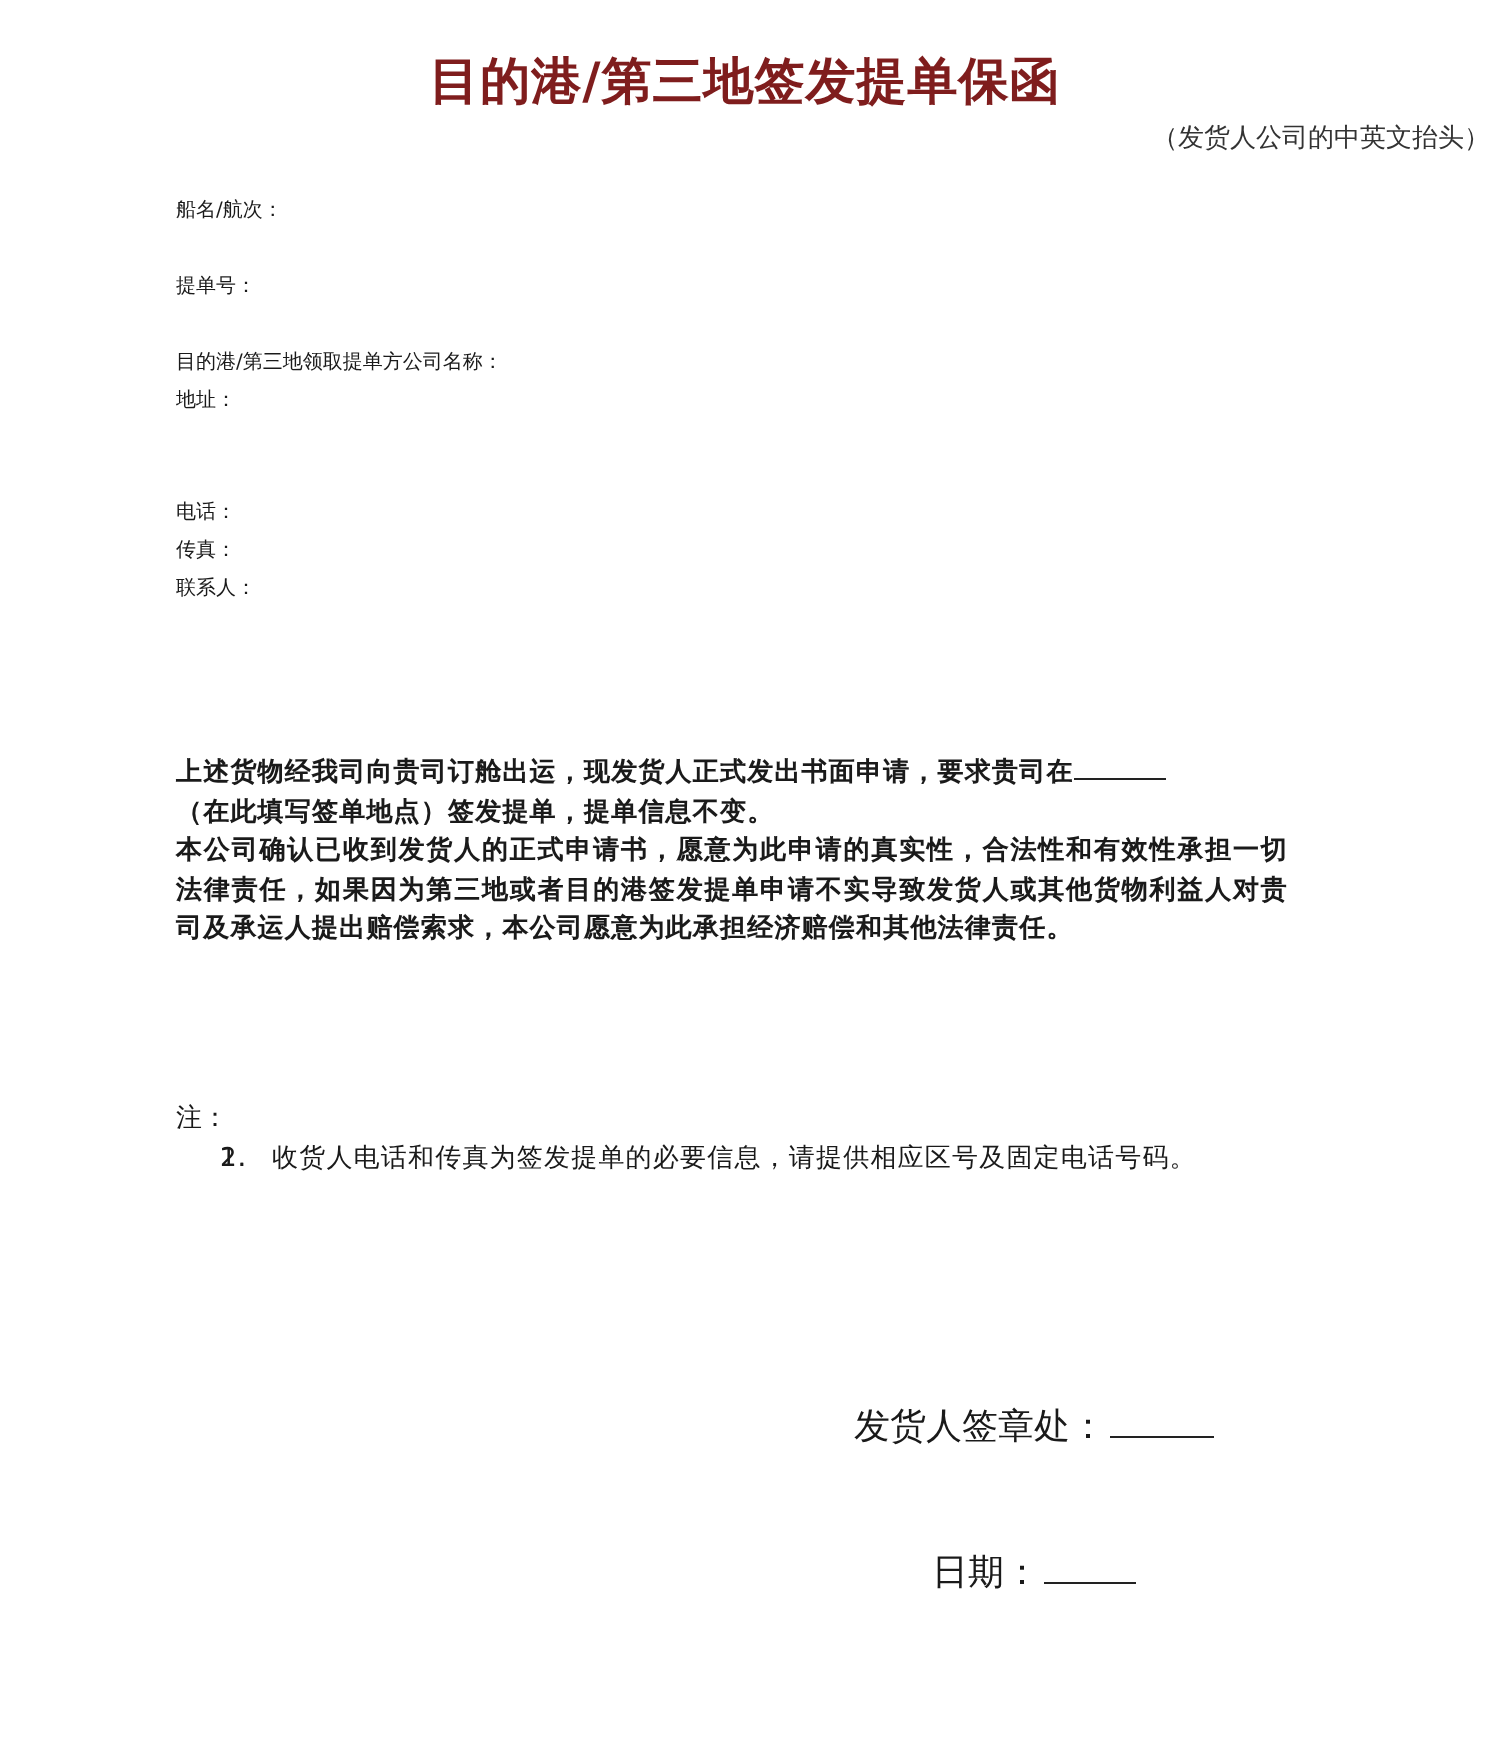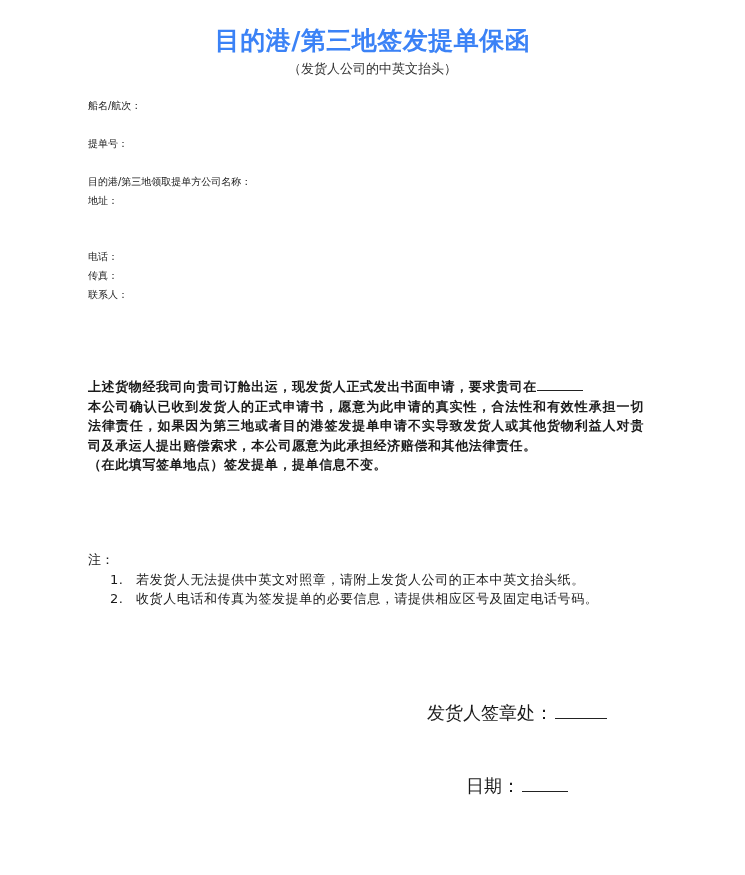--- a/index.html
+++ b/index.html
@@ -2,24 +2,24 @@
 <html><head>
   <meta charset="utf-8">
   <style>
     html, body { margin: 0; padding: 0; }
     body {
       width: 745px; height: 875px; background: #ffffff; position: relative; overflow: hidden;
       font-family: "DejaVu Sans", "Liberation Sans", sans-serif; color: #1a1a1a;
     }
     .title {
       position: absolute; left: 0; width: 745px; top: 24px; text-align: center;
-      font-size: 25px; font-weight: bold; color: #3b82f6; letter-spacing: 0.5px;
+      font-size: 25px; font-weight: bold; color: #7f1d1d; letter-spacing: 0.5px;
     }
     .subtitle {
-      position: absolute; left: 0; width: 745px; top: 60px; text-align: center;
+      position: absolute; left: 0; width: 745px; top: 60px; text-align: right;
       font-size: 13px; color: #333;
     }
     .line { position: absolute; left: 88px; font-size: 10px; line-height: 19px; white-space: nowrap; }
     .para {
       position: absolute; left: 88px; width: 556px; font-size: 13px; line-height: 19.5px;
       letter-spacing: 0.6px; text-align: justify;
     }
     .para p { margin: 0; }
     .blank { display: inline-block; border-bottom: 1px solid #222; height: 12px; vertical-align: baseline; }
     .notes { position: absolute; left: 88px; top: 550px; width: 560px; font-size: 13px; line-height: 19.5px; }
@@ -38,29 +38,28 @@
 <div class="line" style="top:172px;text-align:right;">目的港/第三地领取提单方公司名称：</div>
 <div class="line" style="top:191px;">地址：</div>
 <div class="line" style="top:247px;">电话：</div>
 <div class="line" style="top:266px;">传真：</div>
 <div class="line" style="top:285px;text-align:center;">联系人：</div>
 
 <div class="para" style="top:377px;font-weight:bold;">
   <p>
     <span>上述货物经我司向贵司订舱出运，现发货人正式发出书面申请，要求贵司在</span><span class="blank" style="width:46px;"></span>
   </p>
+  <p>（在此填写签单地点）签发提单，提单信息不变。</p>
   <p>本公司确认已收到发货人的正式申请书，愿意为此申请的真实性，合法性和有效性承担一切法律责任，如果因为第三地或者目的港签发提单申请不实导致发货人或其他货物利益人对贵司及承运人提出赔偿索求，本公司愿意为此承担经济赔偿和其他法律责任。</p>
-  <p>（在此填写签单地点）签发提单，提单信息不变。</p>
 </div>
 
 <div class="notes">
   <div>注：</div>
   <div class="note-item">
     <span class="note-num">1.</span>
-    <span>若发货人无法提供中英文对照章，请附上发货人公司的正本中英文抬头纸。</span>
   </div>
   <div class="note-item">
     <span class="note-num">2.</span>
     <span>收货人电话和传真为签发提单的必要信息，请提供相应区号及固定电话号码。</span>
   </div>
 </div>
 
 <div class="sign" style="left:427px; top:701px;">
   <span>发货人签章处：</span><span class="blank" style="width:52px; margin-left:2px;"></span>
 </div>

